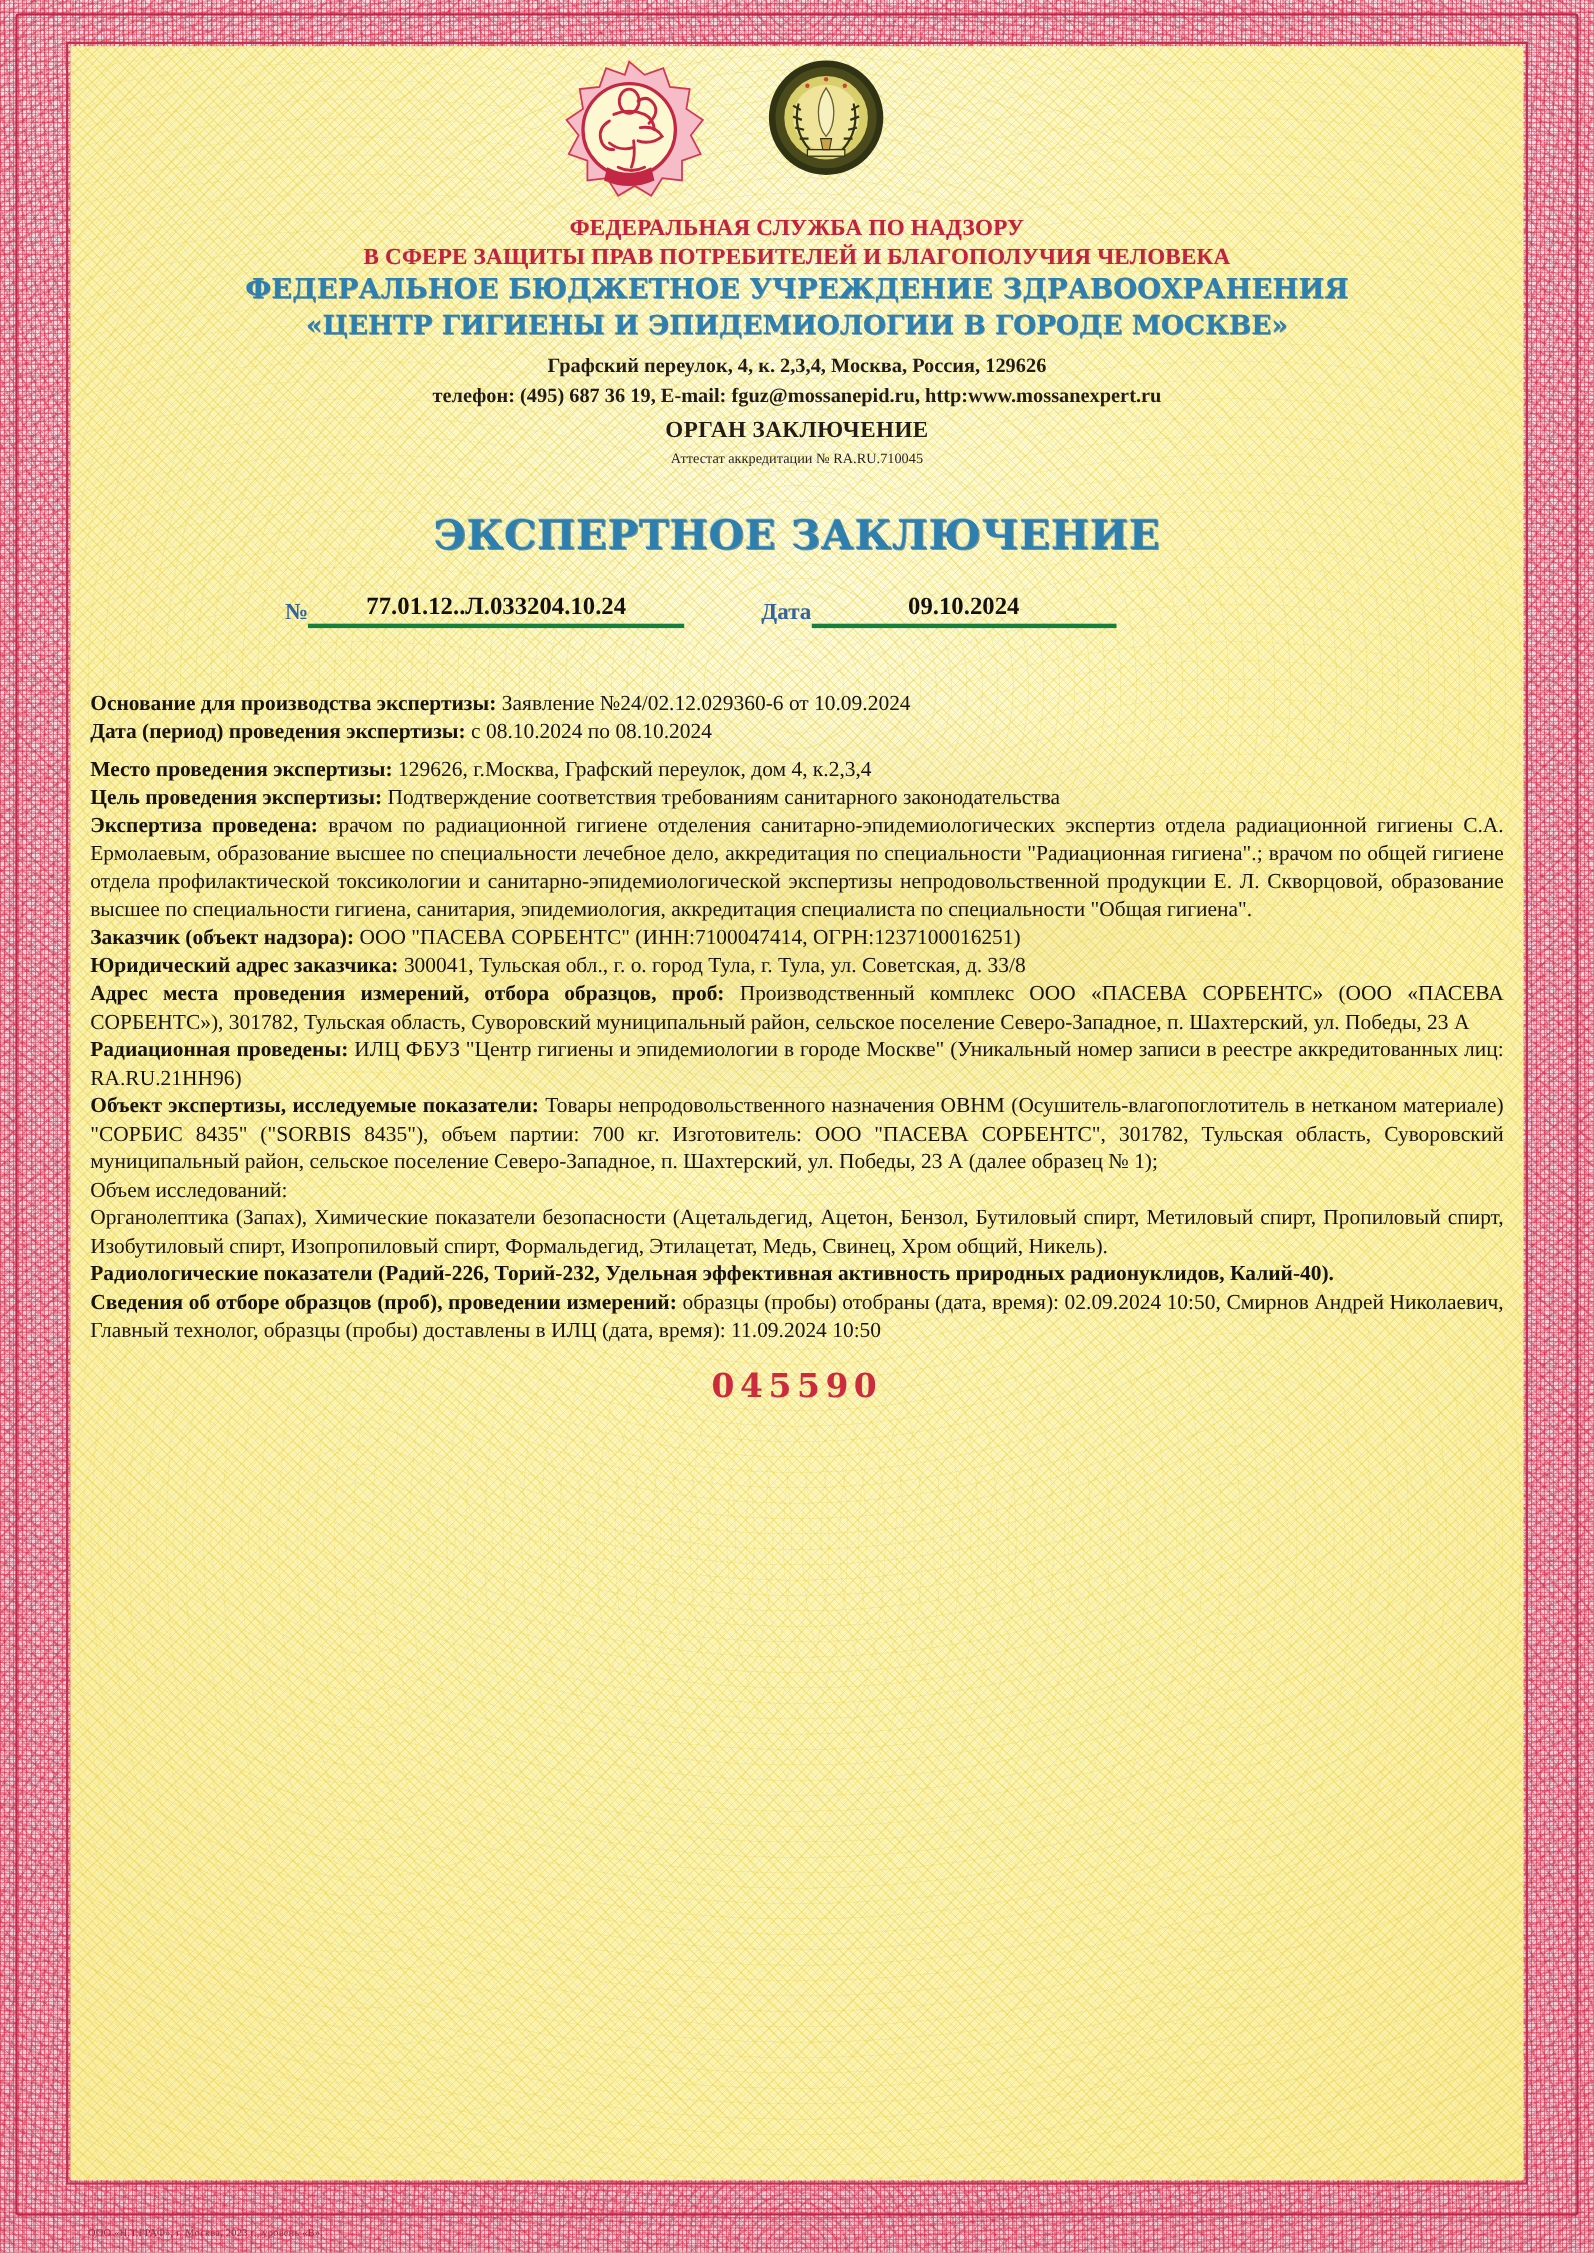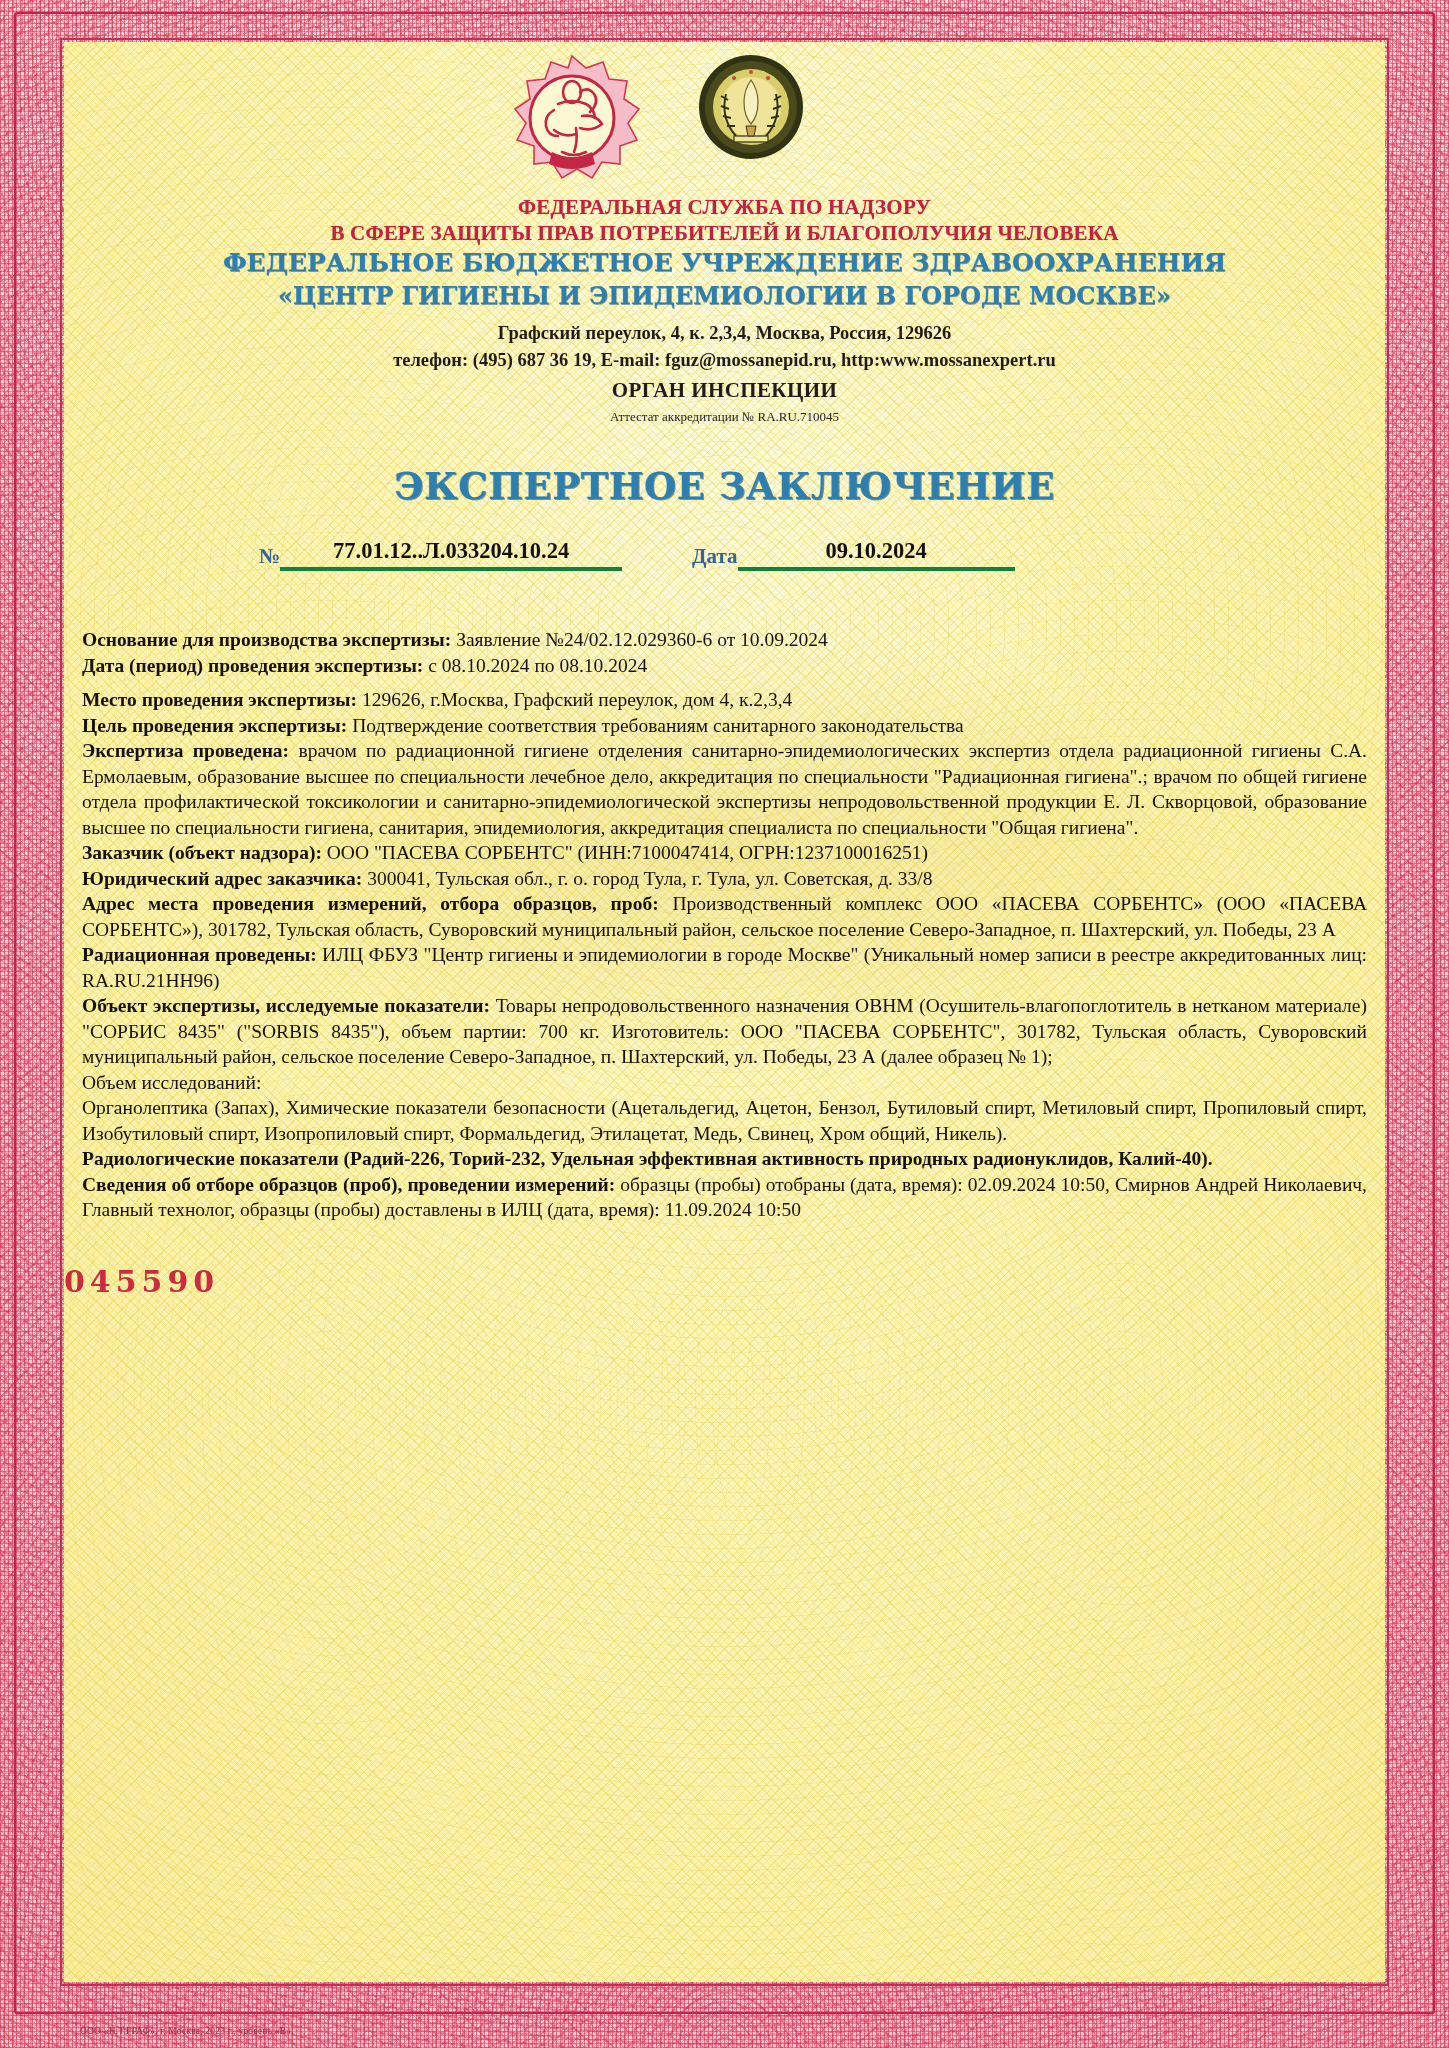--- a/index.html
+++ b/index.html
@@ -133,21 +133,21 @@
     color:#17120f;font-size:19.5px;line-height:25.5px;
     text-align:justify;
   }
   .body p{margin:0;}
   .p-gap{height:9px;}
   .b{font-weight:bold;}
   .jst{text-align:justify;text-justify:inter-word;}
   .lft{text-align:left;}
 
   .serial{
-    margin-top:41px;text-align:left;
+    margin-top:20px;text-align:center;
     color:#cc2a3f;font-size:30px;letter-spacing:5px;
     font-family:"DejaVu Serif", serif;font-weight:bold;
   }
 
   .footer-note{
     position:absolute;left:80px;bottom:12px;
     font-size:9.5px;color:#8d3045;letter-spacing:.2px;
     font-family:"Liberation Serif", serif;
   }
 </style>
@@ -208,21 +208,21 @@
       </svg>
     </div>
 
     <div class="hdr">
       <div class="hdr-l1">ФЕДЕРАЛЬНАЯ СЛУЖБА ПО НАДЗОРУ</div>
       <div class="hdr-l2">В СФЕРЕ ЗАЩИТЫ ПРАВ ПОТРЕБИТЕЛЕЙ И БЛАГОПОЛУЧИЯ ЧЕЛОВЕКА</div>
       <div class="hdr-blue">ФЕДЕРАЛЬНОЕ БЮДЖЕТНОЕ УЧРЕЖДЕНИЕ ЗДРАВООХРАНЕНИЯ</div>
       <div class="hdr-blue b2">«ЦЕНТР ГИГИЕНЫ И ЭПИДЕМИОЛОГИИ В ГОРОДЕ МОСКВЕ»</div>
       <div class="addr">Графский переулок, 4, к. 2,3,4, Москва, Россия, 129626</div>
       <div class="addr" style="margin-top:2px">телефон: (495) 687 36 19, E-mail: fguz@mossanepid.ru, http:www.mossanexpert.ru</div>
-      <div class="organ">ОРГАН ИНСПЕКЦИИ</div>
+      <div class="organ">ОРГАН ЗАКЛЮЧЕНИЕ</div>
       <div class="attest">Аттестат аккредитации № RA.RU.710045</div>
     </div>
 
     <div class="maintitle">ЭКСПЕРТНОЕ ЗАКЛЮЧЕНИЕ</div>
 
     <div class="numrow">
       <span class="nr-label">№</span>
       <span class="nr-field num">77.01.12..Л.033204.10.24</span>
       <span class="nr-gap"></span>
       <span class="nr-label">Дата</span>

